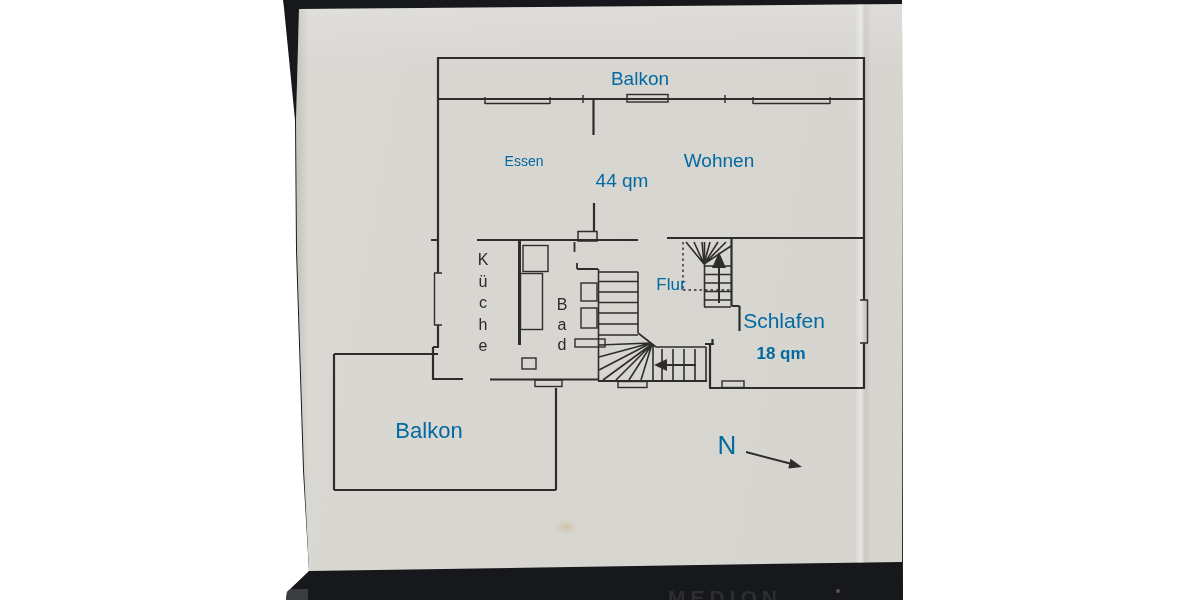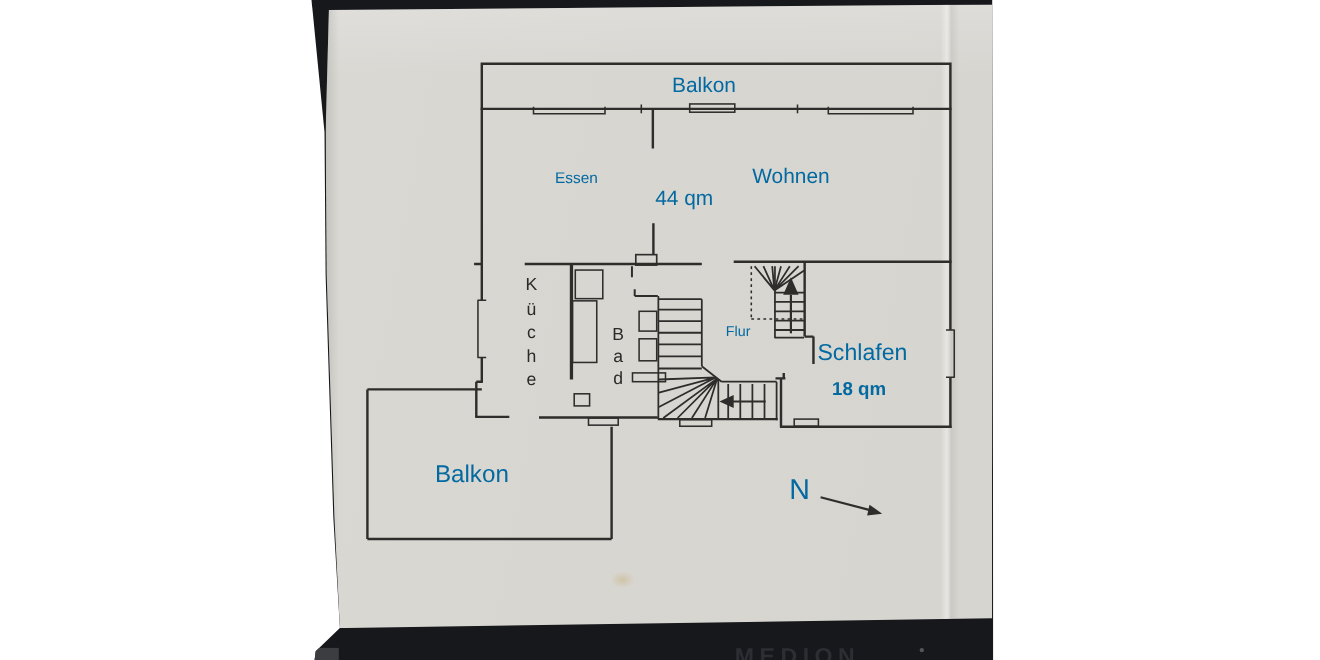--- a/index.html
+++ b/index.html
@@ -115,21 +115,21 @@
     <g>
       <path d="M746,452 L790,463.5" stroke-width="2"></path>
       <polygon points="802,467 788.3,468.6 790.5,458.8" fill="#2e2d2b" stroke="none"></polygon>
     </g>
   </svg>
 
   <div class="lbl" style="left:640px;top:79px;font-size:19px;">Balkon</div>
   <div class="lbl" style="left:524px;top:161px;font-size:14px;">Essen</div>
   <div class="lbl" style="left:622px;top:161px;font-size:19px;margin-top:20px;">44 qm</div>
   <div class="lbl" style="left:719px;top:161px;font-size:19px;">Wohnen</div>
-  <div class="lbl" style="left:671px;top:301px;font-size:13px;">Flur</div>
+  <div class="lbl" style="left:671px;top:285px;font-size:17px;">Flur</div>
   <div class="lbl" style="left:784px;top:321px;font-size:21px;">Schlafen</div>
   <div class="lbl" style="left:781px;top:354px;font-size:17px;font-weight:bold;">18 qm</div>
   <div class="lbl" style="left:429px;top:431px;font-size:22px;">Balkon</div>
   <div class="lbl" style="left:727px;top:445px;font-size:26px;">N</div>
 
   <div class="vlbl" style="left:473px;top:249px;width:20px;font-size:16px;line-height:21.6px;">
     <span>K</span>
     <span>ü</span>
     <span>c</span>
     <span>h</span>

